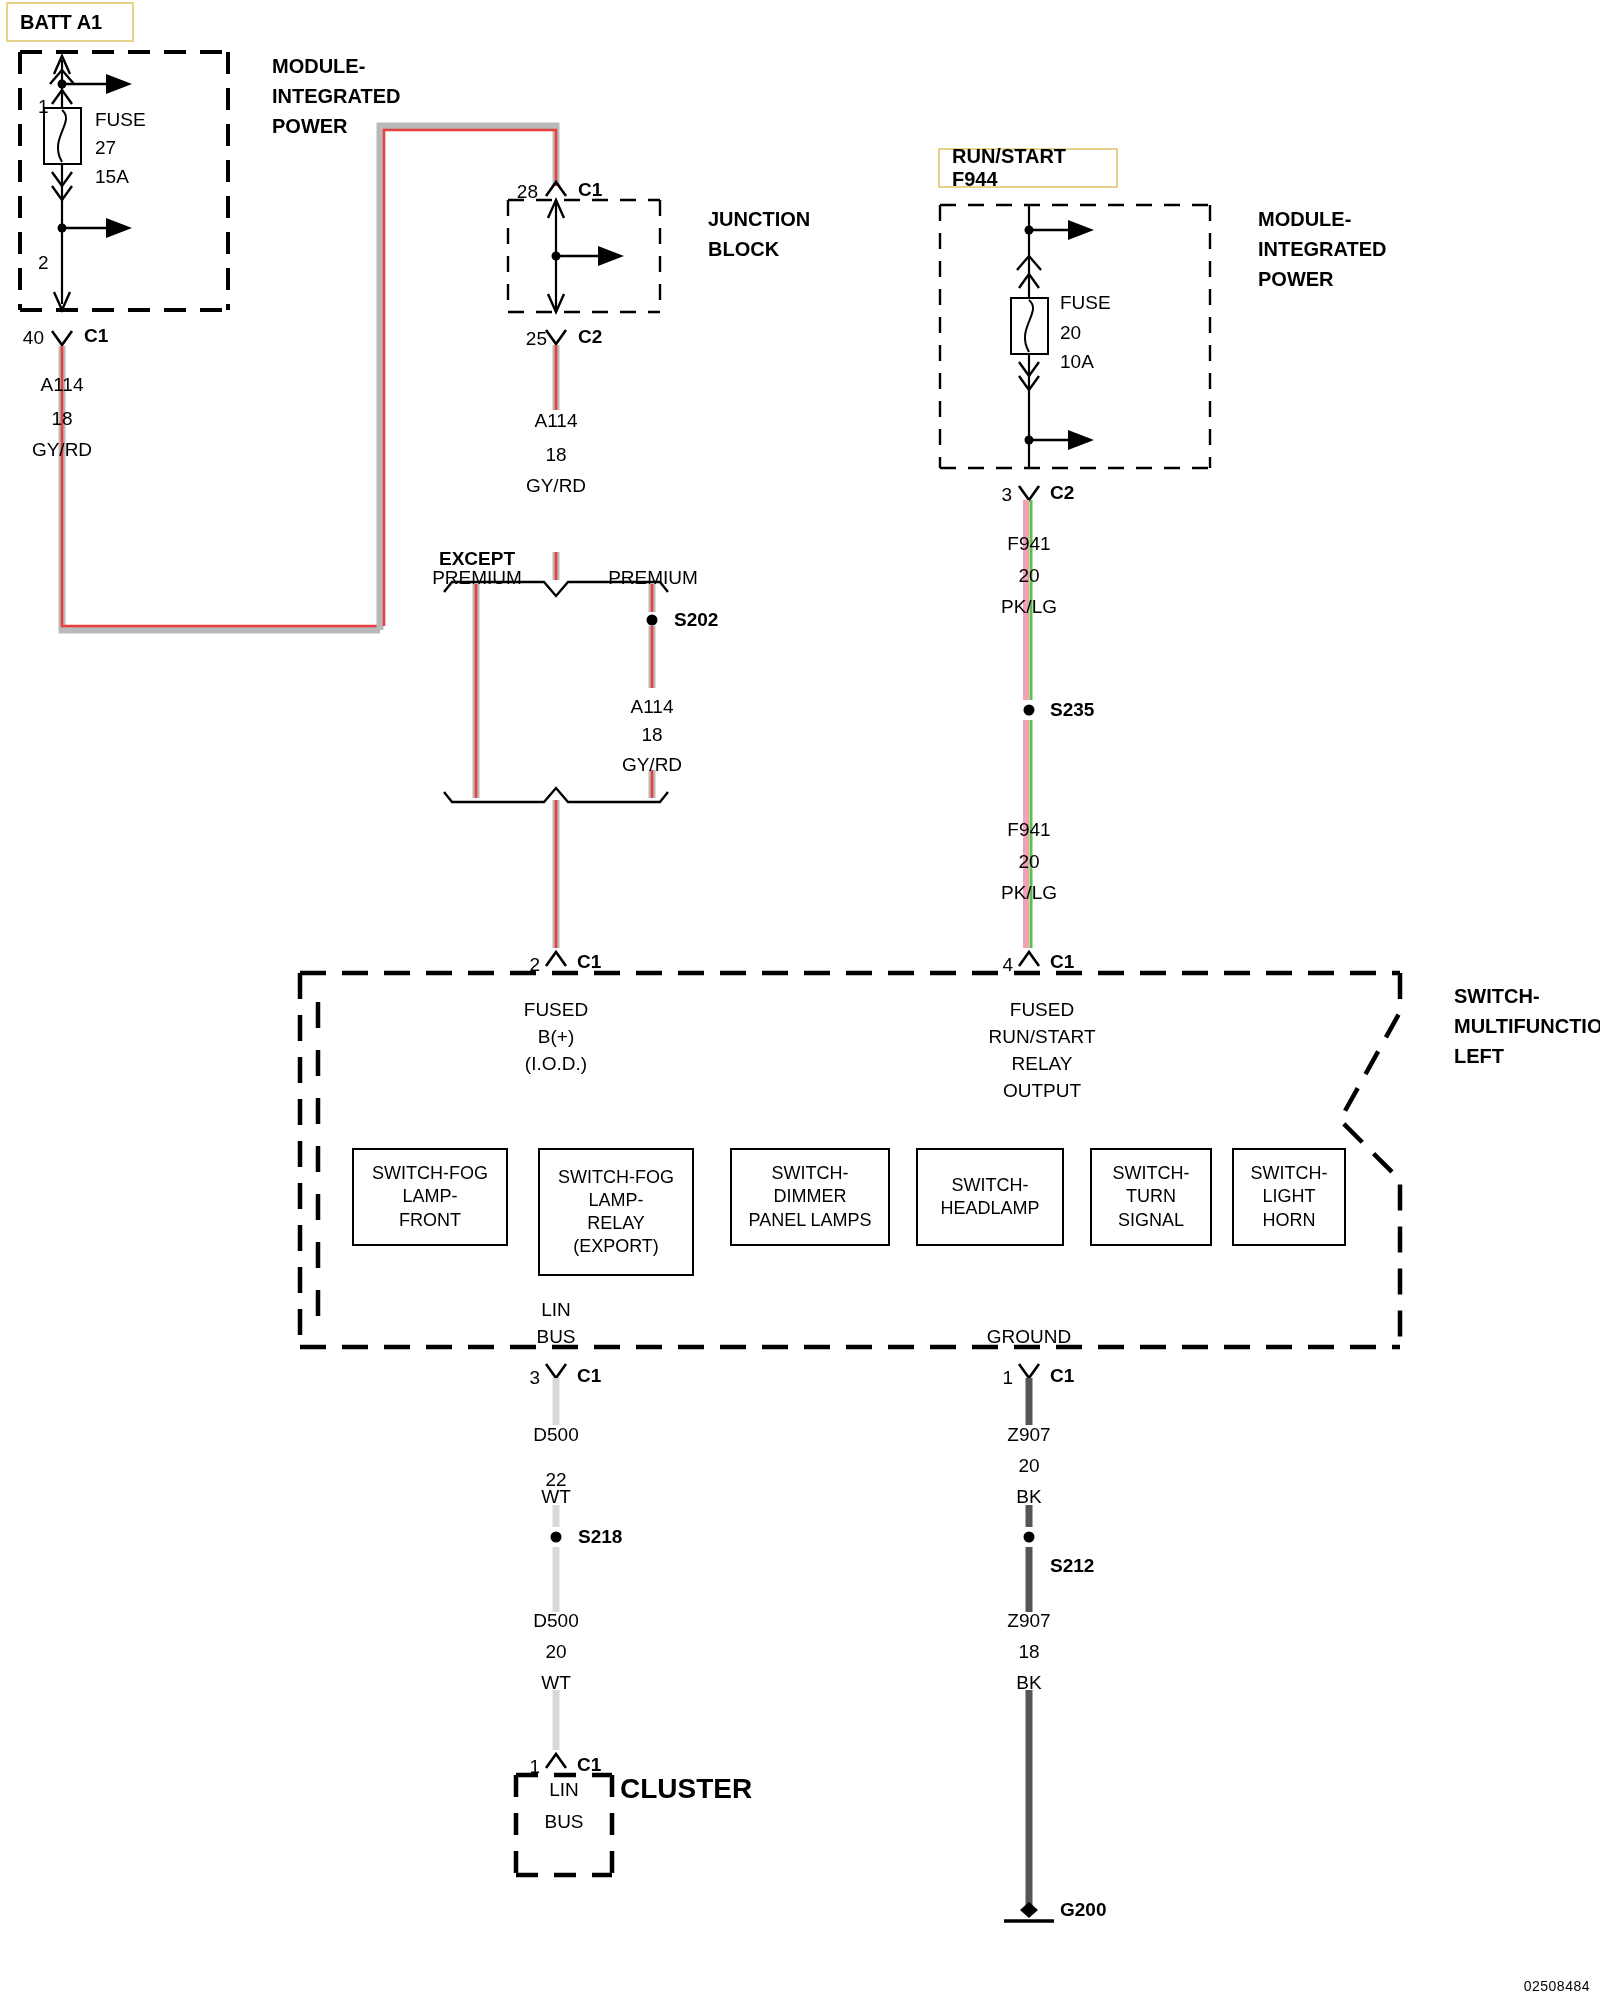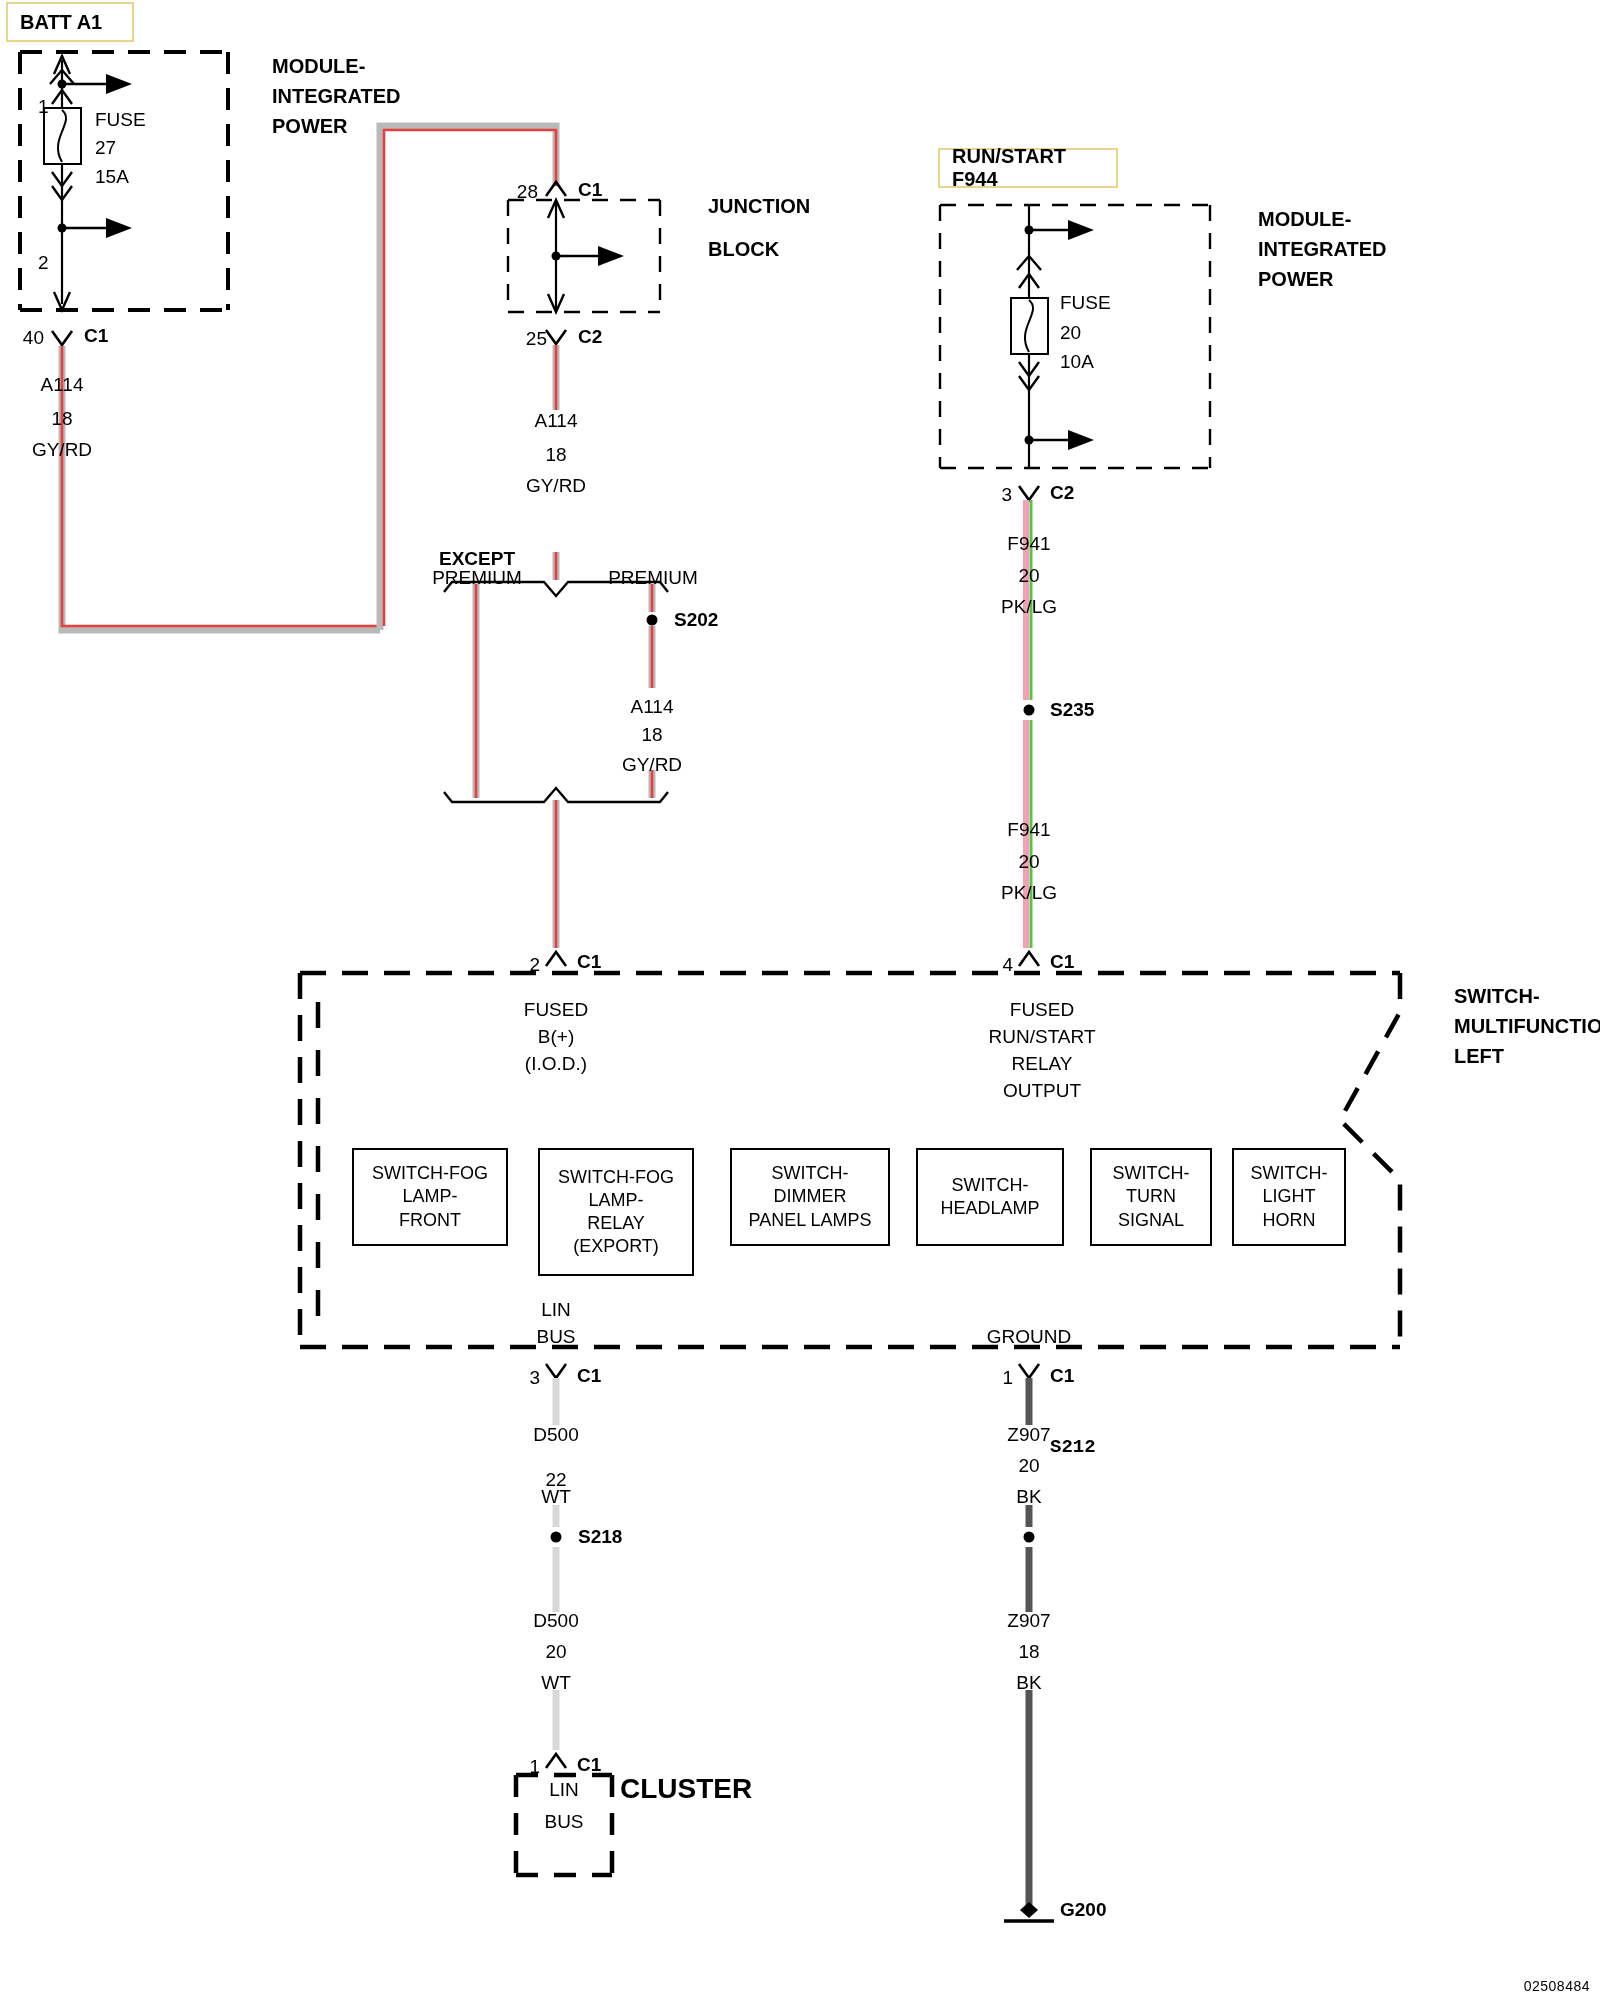--- a/index.html
+++ b/index.html
@@ -337,21 +337,21 @@
 
   <div class="lbl c" style="left:62px; top:375px;">A114</div>
   <div class="lbl c" style="left:62px; top:409px;">18</div>
   <div class="lbl c" style="left:62px; top:440px;">GY/RD</div>
 
   <div class="lbl r" style="left:538px; top:182px;">28</div>
   <div class="lbl bold" style="left:578px; top:180px;">C1</div>
   <div class="lbl r" style="left:547px; top:329px;">25</div>
   <div class="lbl bold" style="left:578px; top:327px;">C2</div>
 
-  <div class="lbl hdr" style="left:668px; top:192px;">JUNCTION</div>
+  <div class="lbl hdr" style="left:668px; top:205px;">JUNCTION</div>
   <div class="lbl hdr" style="left:668px; top:235px;">BLOCK</div>
 
   <div class="lbl c" style="left:556px; top:411px;">A114</div>
   <div class="lbl c" style="left:556px; top:445px;">18</div>
   <div class="lbl c" style="left:556px; top:476px;">GY/RD</div>
 
   <div class="lbl c" style="left:477px; top:549px;font-weight:bold;">EXCEPT</div>
   <div class="lbl c" style="left:477px; top:568px;">PREMIUM</div>
   <div class="lbl c" style="left:653px; top:568px;">PREMIUM</div>
 
@@ -460,21 +460,21 @@
   <div class="lbl bold" style="left:577px; top:1755px;">C1</div>
 
   <div class="lbl bold" style="left:620px; top:1775px; font-size:28px;">CLUSTER</div>
   <div class="lbl c" style="left:564px; top:1780px;">LIN</div>
   <div class="lbl c" style="left:564px; top:1812px;">BUS</div>
 
   <div class="lbl c" style="left:1029px; top:1425px;">Z907</div>
   <div class="lbl c" style="left:1029px; top:1456px;">20</div>
   <div class="lbl c" style="left:1029px; top:1487px;">BK</div>
 
-  <div class="lbl bold" style="left:1050px; top:1438px;font-family:Liberation Mono, monospace;">S212</div>
+  <div class="lbl bold" style="left:1050px; top:1556px;">S212</div>
 
   <div class="lbl c" style="left:1029px; top:1611px;">Z907</div>
   <div class="lbl c" style="left:1029px; top:1642px;">18</div>
   <div class="lbl c" style="left:1029px; top:1673px;">BK</div>
 
   <div class="lbl bold" style="left:1060px; top:1900px;">G200</div>
 
   <div class="corner-id">02508484</div>
 
 </div>

